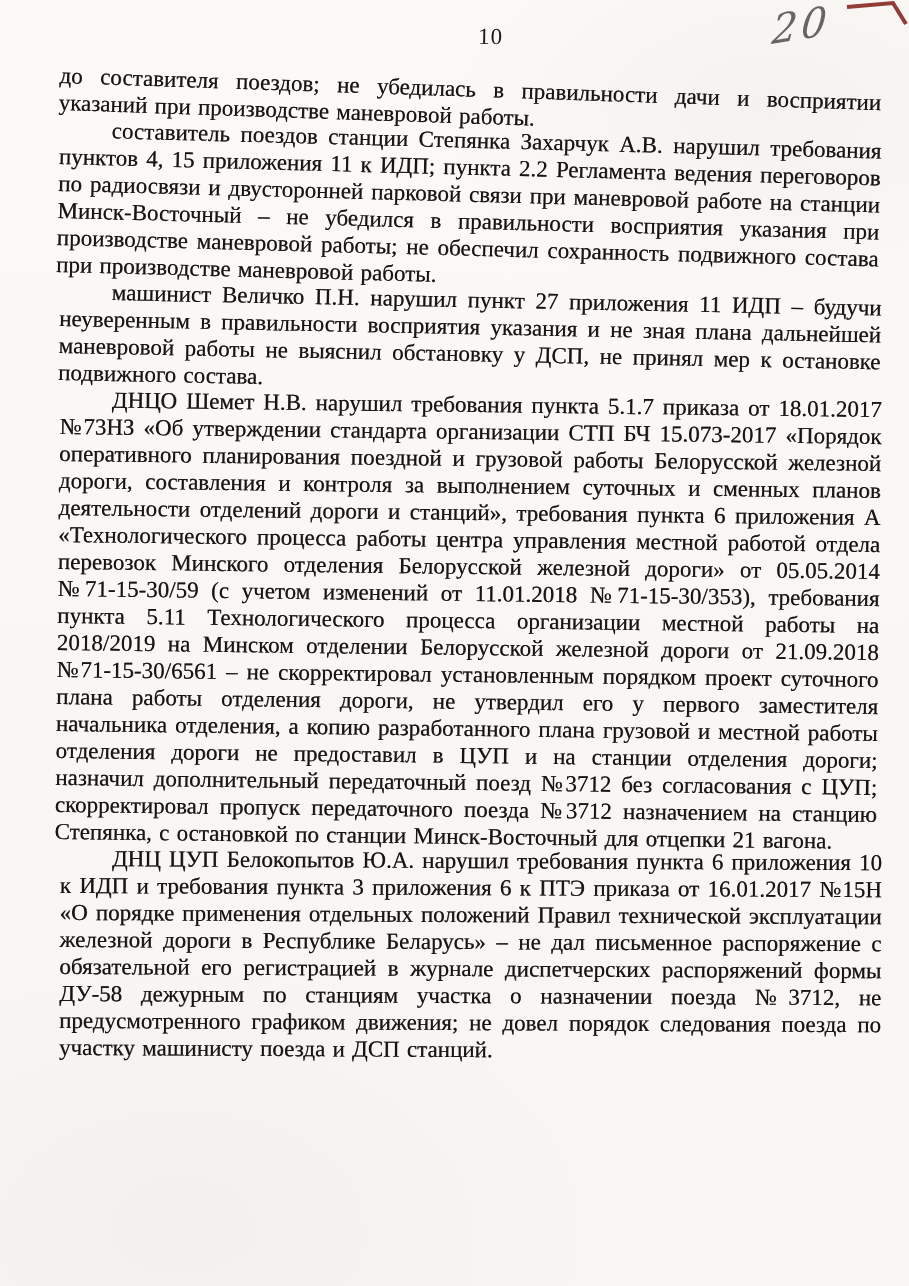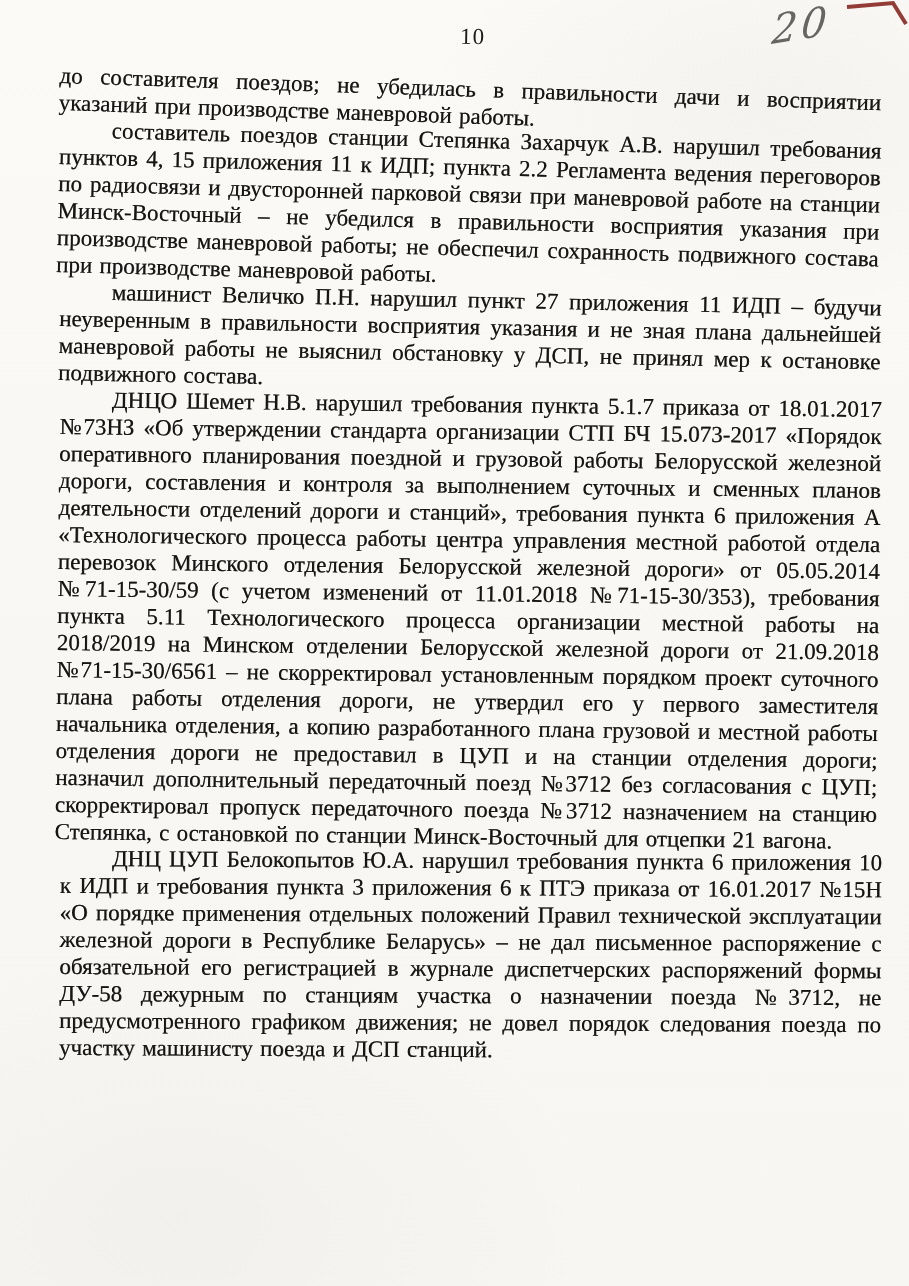--- a/index.html
+++ b/index.html
@@ -20,21 +20,21 @@
   }
 
   .page {
     position: absolute;
     inset: 0;
   }
 
   .page-number {
     position: absolute;
     top: 24px;
-    left: 460px;
+    left: 478px;
     font-size: 23px;
     letter-spacing: 1px;
     color: #1c1b19;
     transform: rotate(1deg);
   }
 
   .handwritten-note {
     position: absolute;
     top: 2px;
     right: 78px;

